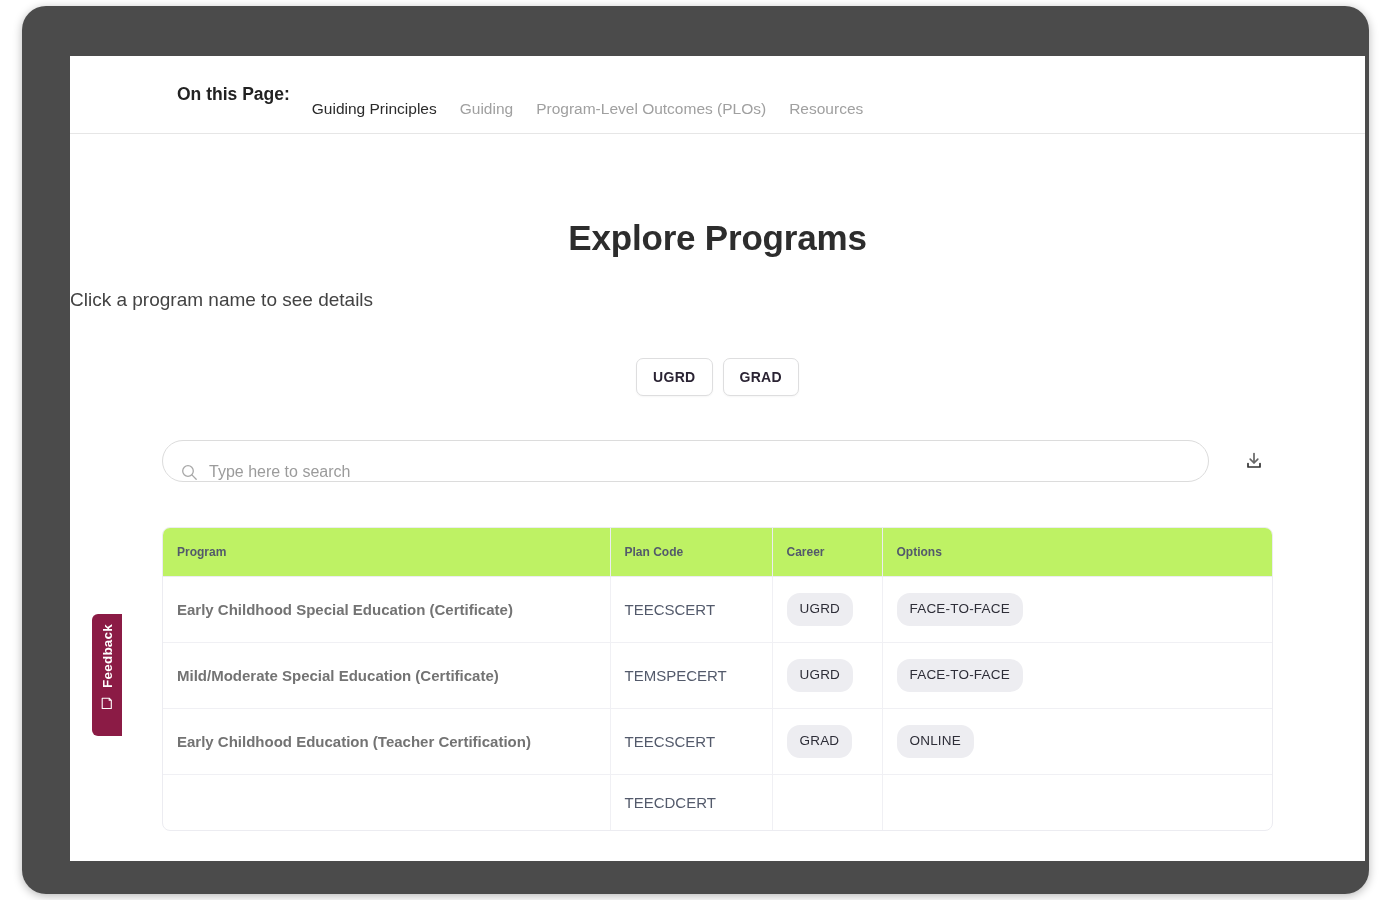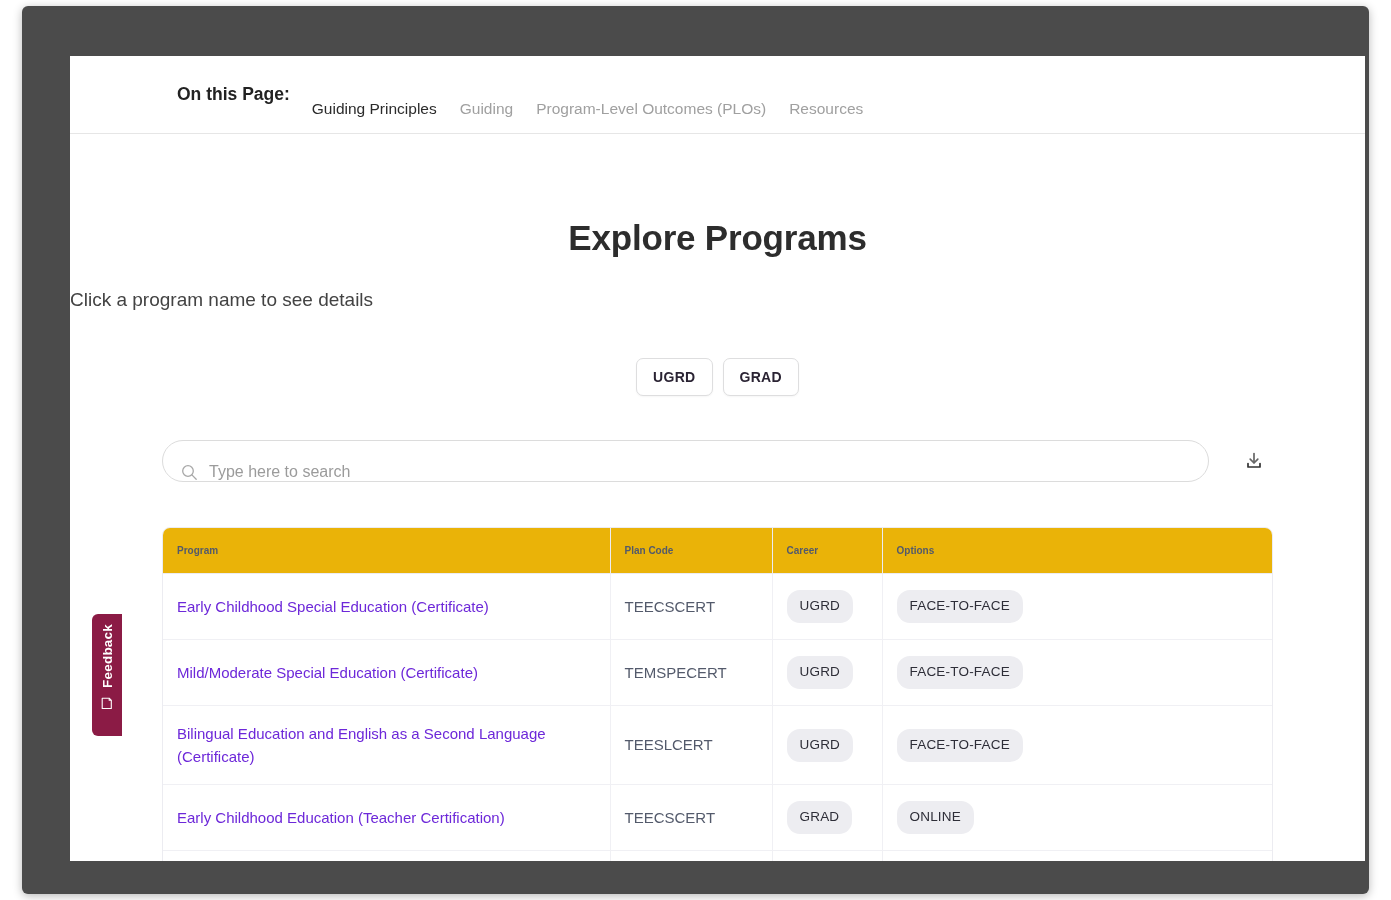--- a/index.html
+++ b/index.html
@@ -13,21 +13,21 @@
   }
 
   
   #device-frame {
     position: absolute;
     left: 22px;
     top: 6px;
     width: 1347px;
     height: 888px;
     background: #4b4b4b;
-    border-radius: 6px;
+    border-radius: 24px;
     box-shadow: 0 2px 10px rgba(0,0,0,0.28);
   }
   #device-screen {
     position: absolute;
     left: 48px;
     top: 50px;
     width: 1295px;
     height: 805px;
     background: #ffffff;
     overflow: hidden;
@@ -145,23 +145,23 @@
 
   
   #programs-table-wrap {
     margin: 45px 92px 0 92px;
     border: 1px solid #ececf1;
     border-radius: 8px;
     overflow: hidden;
   }
   table { width: 100%; border-collapse: collapse; table-layout: fixed; }
   thead th {
-    background: #eab308;
+    background: #bef264;
     text-align: left;
-    font-size: 10px;
+    font-size: 12px;
     font-weight: bold;
     color: #535a6b;
     padding: 17px 14px;
     border-bottom: 1px solid #ececf1;
     border-right: 1px solid #ececf1;
   }
   thead th:last-child { border-right: none; }
   tbody td {
     font-size: 15px;
     color: #535a6b;
@@ -170,21 +170,21 @@
     border-right: 1px solid #f0f0f4;
     vertical-align: middle;
     line-height: 1.55;
   }
   tbody td:last-child { border-right: none; }
   tbody tr:last-child td { border-bottom: none; }
   .col-program  { width: 447px; }
   .col-plancode { width: 162px; }
   .col-career   { width: 110px; }
   .col-options  { width: auto; }
-  .program-link { color: #6d28d9; cursor: pointer; }
+  .program-link { color: #737373; cursor: pointer; font-weight: bold; }
   .badge {
     display: inline-block;
     background: #ededf1;
     color: #2e2e38;
     border-radius: 13px;
     padding: 6px 13px;
     font-size: 13.5px;
     letter-spacing: 0.2px;
     margin-right: 8px;
     white-space: nowrap;
@@ -278,26 +278,20 @@
                 <td class="col-career"><span class="badge">UGRD</span></td>
                 <td class="col-options"><span class="badge">FACE-TO-FACE</span></td>
               </tr>
               <tr>
                 <td class="col-program"><span class="program-link">Mild/Moderate Special Education (Certificate)</span></td>
                 <td class="col-plancode">TEMSPECERT</td>
                 <td class="col-career"><span class="badge">UGRD</span></td>
                 <td class="col-options"><span class="badge">FACE-TO-FACE</span></td>
               </tr>
               <tr>
-                <td class="col-program"><span class="program-link">Bilingual Education and English as a Second Language (Certificate)</span></td>
-                <td class="col-plancode">TEESLCERT</td>
-                <td class="col-career"><span class="badge">UGRD</span></td>
-                <td class="col-options"><span class="badge">FACE-TO-FACE</span></td>
-              </tr>
-              <tr>
                 <td class="col-program"><span class="program-link">Early Childhood Education (Teacher Certification)</span></td>
                 <td class="col-plancode">TEECSCERT</td>
                 <td class="col-career"><span class="badge">GRAD</span></td>
                 <td class="col-options"><span class="badge">ONLINE</span></td>
               </tr>
               <tr>
                 <td class="col-program"></td>
                 <td class="col-plancode">TEECDCERT</td>
                 <td class="col-career"></td>
                 <td class="col-options"></td>

